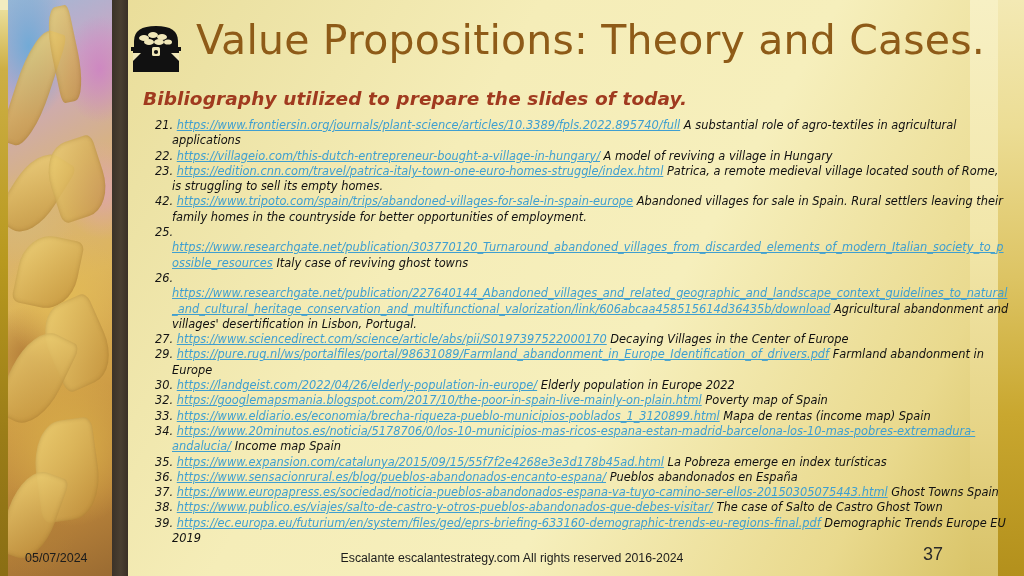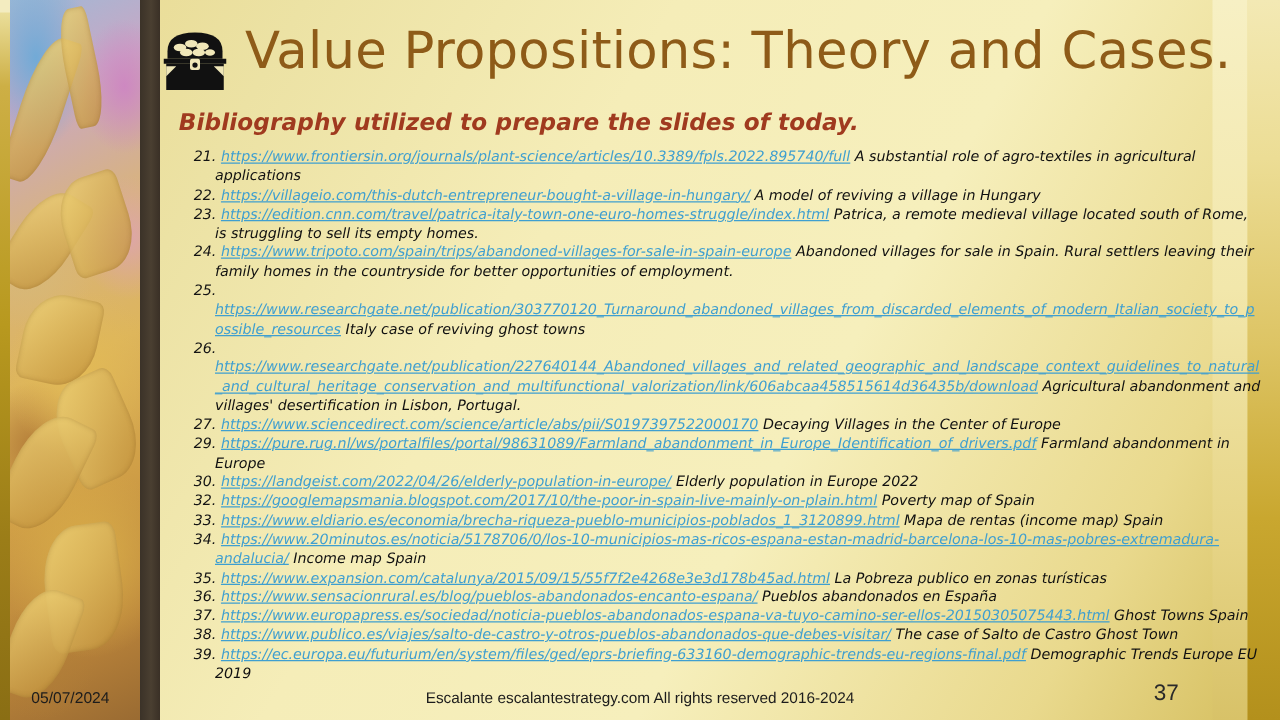--- a/index.html
+++ b/index.html
@@ -136,30 +136,30 @@
         <circle cx="28" cy="29" r="2.1" fill="#111111"></circle>
       </svg>
     </div>
     <div id="slide-title">Value Propositions: Theory and Cases.</div>
   </div>
 
   <div id="biblio">
       <div class="entry"><span class="num">21. </span><a class="url" href="#">https://www.frontiersin.org/journals/plant-science/articles/10.3389/fpls.2022.895740/full</a><span class="desc">  A substantial role of agro-textiles in agricultural applications</span></div>
       <div class="entry"><span class="num">22. </span><a class="url" href="#">https://villageio.com/this-dutch-entrepreneur-bought-a-village-in-hungary/</a><span class="desc"> A model of reviving a village in Hungary</span></div>
       <div class="entry"><span class="num">23. </span><a class="url" href="#">https://edition.cnn.com/travel/patrica-italy-town-one-euro-homes-struggle/index.html</a><span class="desc"> Patrica, a remote medieval village located south of Rome, is struggling to sell its empty homes.</span></div>
-      <div class="entry"><span class="num">24. </span><a class="url" href="#">https://www.tripoto.com/spain/trips/abandoned-villages-for-sale-in-spain-europe</a><span class="desc"> Abandoned villages for sale in Spain. Rural settlers leaving their family homes in the countryside for better opportunities of employment.</span></div>
+      <div class="entry"><span class="num">42. </span><a class="url" href="#">https://www.tripoto.com/spain/trips/abandoned-villages-for-sale-in-spain-europe</a><span class="desc"> Abandoned villages for sale in Spain. Rural settlers leaving their family homes in the countryside for better opportunities of employment.</span></div>
       <div class="entry"><span class="num">25. </span><a class="url" href="#">https://www.researchgate.net/publication/303770120_Turnaround_abandoned_villages_from_discarded_elements_of_modern_Italian_society_to_possible_resources</a><span class="desc"> Italy case of  reviving ghost towns</span></div>
       <div class="entry"><span class="num">26. </span><a class="url" href="#">https://www.researchgate.net/publication/227640144_Abandoned_villages_and_related_geographic_and_landscape_context_guidelines_to_natural_and_cultural_heritage_conservation_and_multifunctional_valorization/link/606abcaa458515614d36435b/download</a><span class="desc"> Agricultural abandonment and villages' desertification in Lisbon, Portugal.</span></div>
       <div class="entry"><span class="num">27. </span><a class="url" href="#">https://www.sciencedirect.com/science/article/abs/pii/S0197397522000170</a><span class="desc"> Decaying Villages in the Center of Europe</span></div>
       <div class="entry"><span class="num">29. </span><a class="url" href="#">https://pure.rug.nl/ws/portalfiles/portal/98631089/Farmland_abandonment_in_Europe_Identification_of_drivers.pdf</a><span class="desc"> Farmland abandonment in Europe</span></div>
       <div class="entry"><span class="num">30. </span><a class="url" href="#">https://landgeist.com/2022/04/26/elderly-population-in-europe/</a><span class="desc"> Elderly population in Europe 2022</span></div>
       <div class="entry"><span class="num">32. </span><a class="url" href="#">https://googlemapsmania.blogspot.com/2017/10/the-poor-in-spain-live-mainly-on-plain.html</a><span class="desc"> Poverty map of Spain</span></div>
       <div class="entry"><span class="num">33. </span><a class="url" href="#">https://www.eldiario.es/economia/brecha-riqueza-pueblo-municipios-poblados_1_3120899.html</a><span class="desc"> Mapa de rentas  (income map) Spain</span></div>
       <div class="entry"><span class="num">34. </span><a class="url" href="#">https://www.20minutos.es/noticia/5178706/0/los-10-municipios-mas-ricos-espana-estan-madrid-barcelona-los-10-mas-pobres-extremadura-andalucia/</a><span class="desc"> Income map Spain</span></div>
-      <div class="entry"><span class="num">35. </span><a class="url" href="#">https://www.expansion.com/catalunya/2015/09/15/55f7f2e4268e3e3d178b45ad.html</a><span class="desc"> La Pobreza publico en zonas turísticas</span></div>
+      <div class="entry"><span class="num">35. </span><a class="url" href="#">https://www.expansion.com/catalunya/2015/09/15/55f7f2e4268e3e3d178b45ad.html</a><span class="desc"> La Pobreza emerge en index turísticas</span></div>
       <div class="entry"><span class="num">36. </span><a class="url" href="#">https://www.sensacionrural.es/blog/pueblos-abandonados-encanto-espana/</a><span class="desc"> Pueblos abandonados en España</span></div>
       <div class="entry"><span class="num">37. </span><a class="url" href="#">https://www.europapress.es/sociedad/noticia-pueblos-abandonados-espana-va-tuyo-camino-ser-ellos-20150305075443.html</a><span class="desc"> Ghost Towns Spain</span></div>
       <div class="entry"><span class="num">38. </span><a class="url" href="#">https://www.publico.es/viajes/salto-de-castro-y-otros-pueblos-abandonados-que-debes-visitar/</a><span class="desc"> The case of Salto de Castro Ghost Town</span></div>
       <div class="entry"><span class="num">39. </span><a class="url" href="#">https://ec.europa.eu/futurium/en/system/files/ged/eprs-briefing-633160-demographic-trends-eu-regions-final.pdf</a><span class="desc"> Demographic Trends Europe EU 2019</span></div>
     </div>
 
   <div id="footer-date">05/07/2024</div>
   <div id="footer-copy">Escalante escalantestrategy.com  All rights reserved 2016-2024</div>
   <div id="footer-page">37</div>
 

